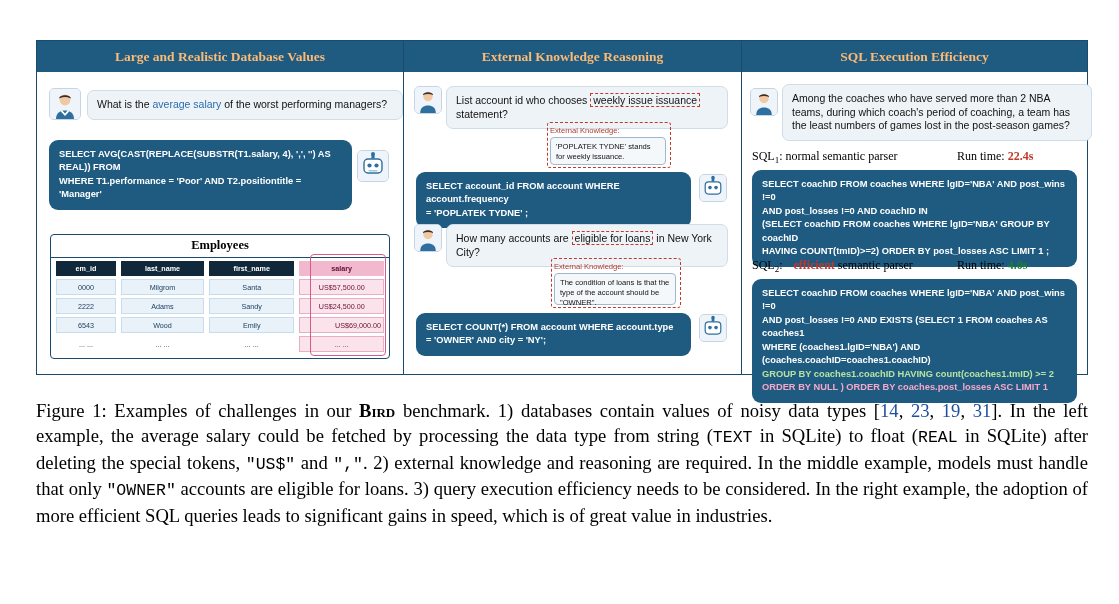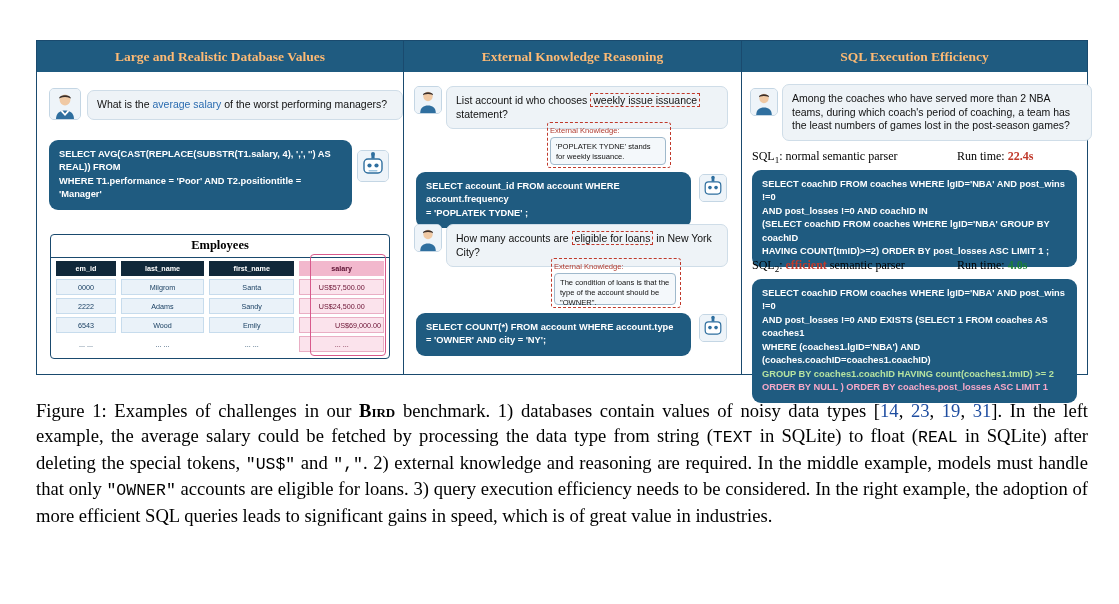--- a/index.html
+++ b/index.html
@@ -37,21 +37,21 @@
   .tbl-wrap{position:absolute;border:1px solid #1a4a6e;border-radius:4px;box-sizing:border-box;background:#fff;}
   .tbl-title{text-align:center;font-weight:bold;font-size:12.5px;padding:3px 0 4px;border-bottom:1px solid #1a4a6e;font-family:"Liberation Serif",serif;}
   .tbl{width:100%;border-collapse:separate;border-spacing:5px 3px;font-size:7.2px;font-family:"Liberation Sans",sans-serif;}
   .tbl th{background:#10283a;color:#fff;font-weight:bold;padding:3px 8px;text-align:center;}
   .tbl td{background:#eaf2f9;border:1px solid #c7dced;text-align:center;padding:2.5px 2px;color:#143b5e;}
   .sal-outline{position:absolute;border:1.6px solid #d85a8c;border-radius:4px;box-sizing:border-box;pointer-events:none;}
 
   
   .runline{position:absolute;font-size:12px;font-family:"Liberation Serif",serif;white-space:nowrap;}
   .runline .sub{font-size:9px;vertical-align:sub;}
-  .runline .eff{color:#c0392b;font-weight:bold;}
+  .runline .eff{color:#c0392b;font-weight:bold;margin-left:8px;}
   .runline .time{font-weight:bold;color:#c0392b;}
   .runline .time2{font-weight:bold;color:#1a7f37;}
 
   
   .caption{position:absolute;left:36px;top:398px;width:1052px;font-size:18.6px;line-height:1.36;font-family:"Liberation Serif",serif;text-align:justify;}
   .caption .sc{font-variant:small-caps;font-weight:bold;}
   .caption .cite{color:#1f4ea1;}
   .caption .mono{font-family:"Liberation Mono",monospace;font-size:16.5px;}
 </style>
 </head>

